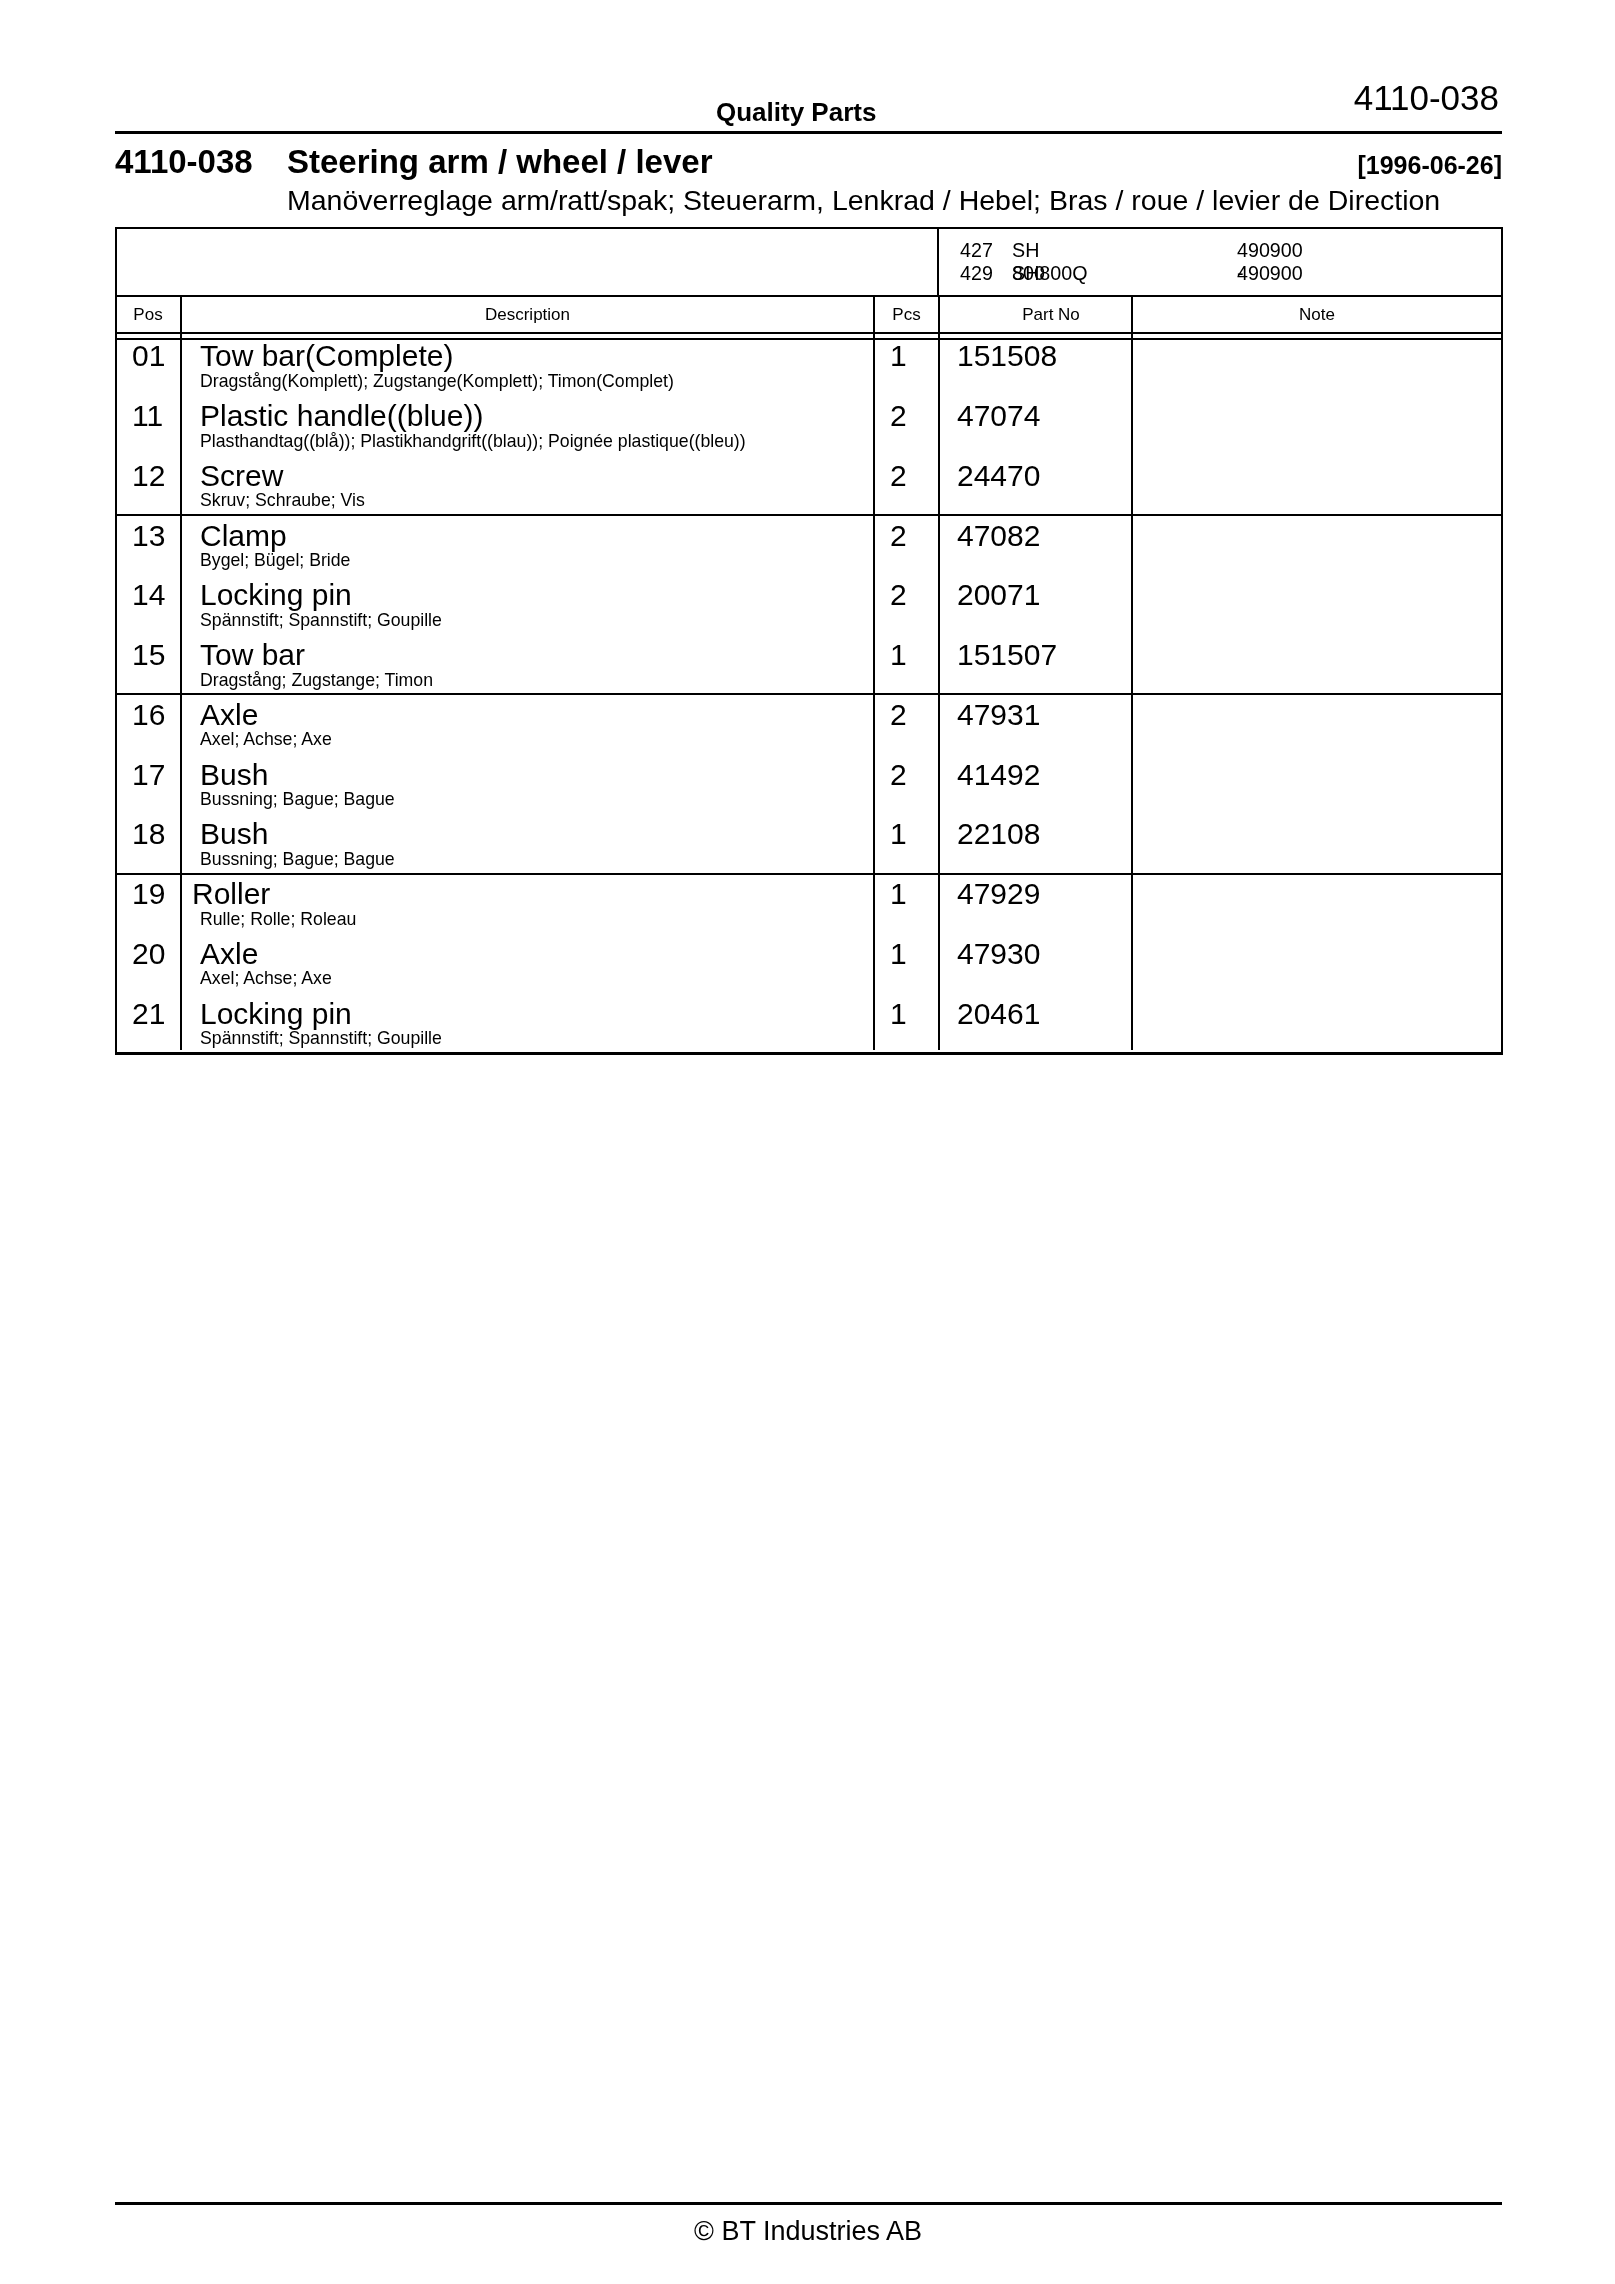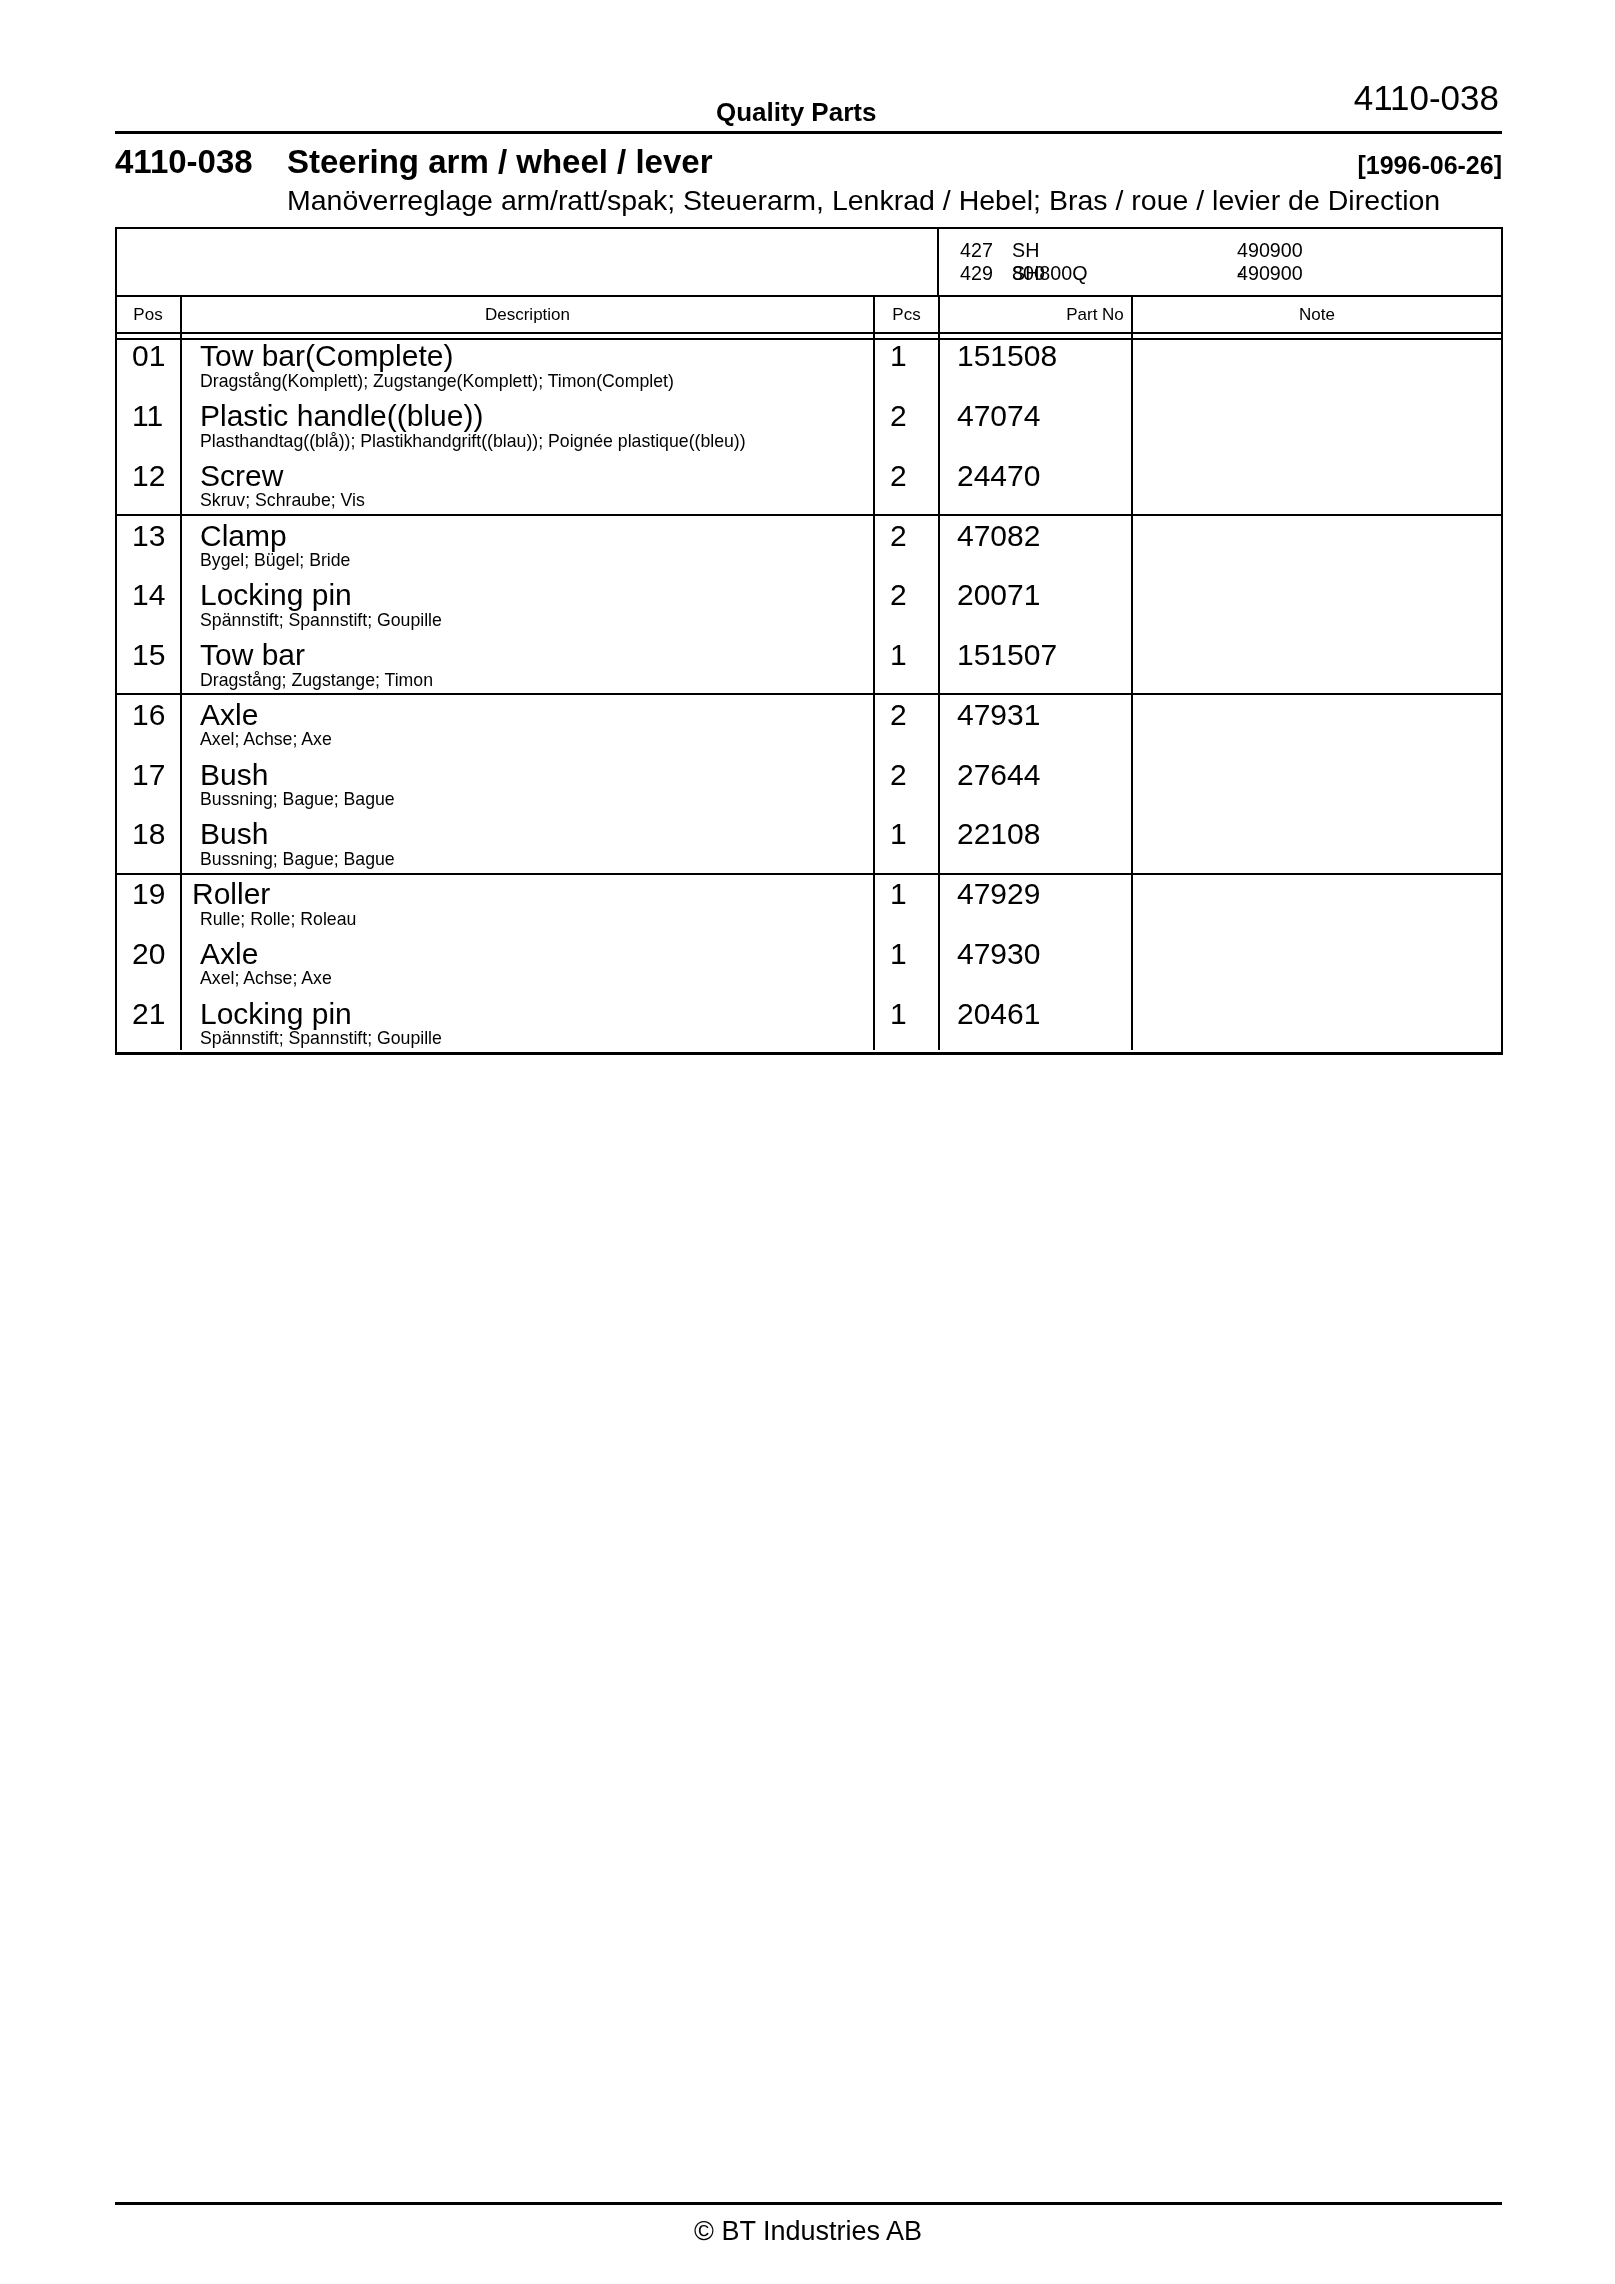--- a/index.html
+++ b/index.html
@@ -63,21 +63,21 @@
   <div class="hline" style="top:111px; width:1387px; height:2px;"></div>
 
   <div class="vline" style="left:65px; top:68px; height:755px;"></div>
   <div class="vline" style="left:758px; top:68px; height:755px;"></div>
   <div class="vline" style="left:823px; top:68px; height:755px;"></div>
   <div class="vline" style="left:1016px; top:68px; height:755px;"></div>
 
   <div class="hdr" style="left:0; width:66px;">Pos</div>
   <div class="hdr" style="left:66px; width:693px;">Description</div>
   <div class="hdr" style="left:759px; width:65px;">Pcs</div>
-  <div class="hdr" style="left:872px; width:216px;">Part No</div>
+  <div class="hdr" style="left:828px; width:216px;">Part No</div>
   <div class="hdr" style="left:1017px; width:370px;">Note</div>
 
   <div class="hline" style="top:287px; width:1387px; height:2px;"></div>
   <div class="hline" style="top:466px; width:1387px; height:2px;"></div>
   <div class="hline" style="top:646px; width:1387px; height:2px;"></div>
 
   <div id="rows">
       <div class="cell" style="left: 17px; top: 115px;">01</div>
       <div class="cell" style="left: 85px; top: 115px;">Tow bar(Complete)</div>
       <div class="sub" style="left: 85px; top: 144px;">Dragstång(Komplett); Zugstange(Komplett); Timon(Complet)</div>
@@ -117,21 +117,21 @@
       <div class="cell" style="left: 17px; top: 474px;">16</div>
       <div class="cell" style="left: 85px; top: 474px;">Axle</div>
       <div class="sub" style="left: 85px; top: 502px;">Axel; Achse; Axe</div>
       <div class="cell" style="left: 775px; top: 474px;">2</div>
       <div class="cell" style="left: 842px; top: 474px;">47931</div>
       <div class="cell" style="left: 1032px; top: 474px;"></div>
       <div class="cell" style="left: 17px; top: 534px;">17</div>
       <div class="cell" style="left: 85px; top: 534px;">Bush</div>
       <div class="sub" style="left: 85px; top: 562px;">Bussning; Bague; Bague</div>
       <div class="cell" style="left: 775px; top: 534px;">2</div>
-      <div class="cell" style="left: 842px; top: 534px;">27644</div>
+      <div class="cell" style="left: 842px; top: 534px;">41492</div>
       <div class="cell" style="left: 1032px; top: 534px;"></div>
       <div class="cell" style="left: 17px; top: 593px;">18</div>
       <div class="cell" style="left: 85px; top: 593px;">Bush</div>
       <div class="sub" style="left: 85px; top: 622px;">Bussning; Bague; Bague</div>
       <div class="cell" style="left: 775px; top: 593px;">1</div>
       <div class="cell" style="left: 842px; top: 593px;">22108</div>
       <div class="cell" style="left: 1032px; top: 593px;"></div>
       <div class="cell" style="left: 17px; top: 653px;">19</div>
       <div class="cell" style="left: 77px; top: 653px;">Roller</div>
       <div class="sub" style="left: 85px; top: 682px;">Rulle; Rolle; Roleau</div>

